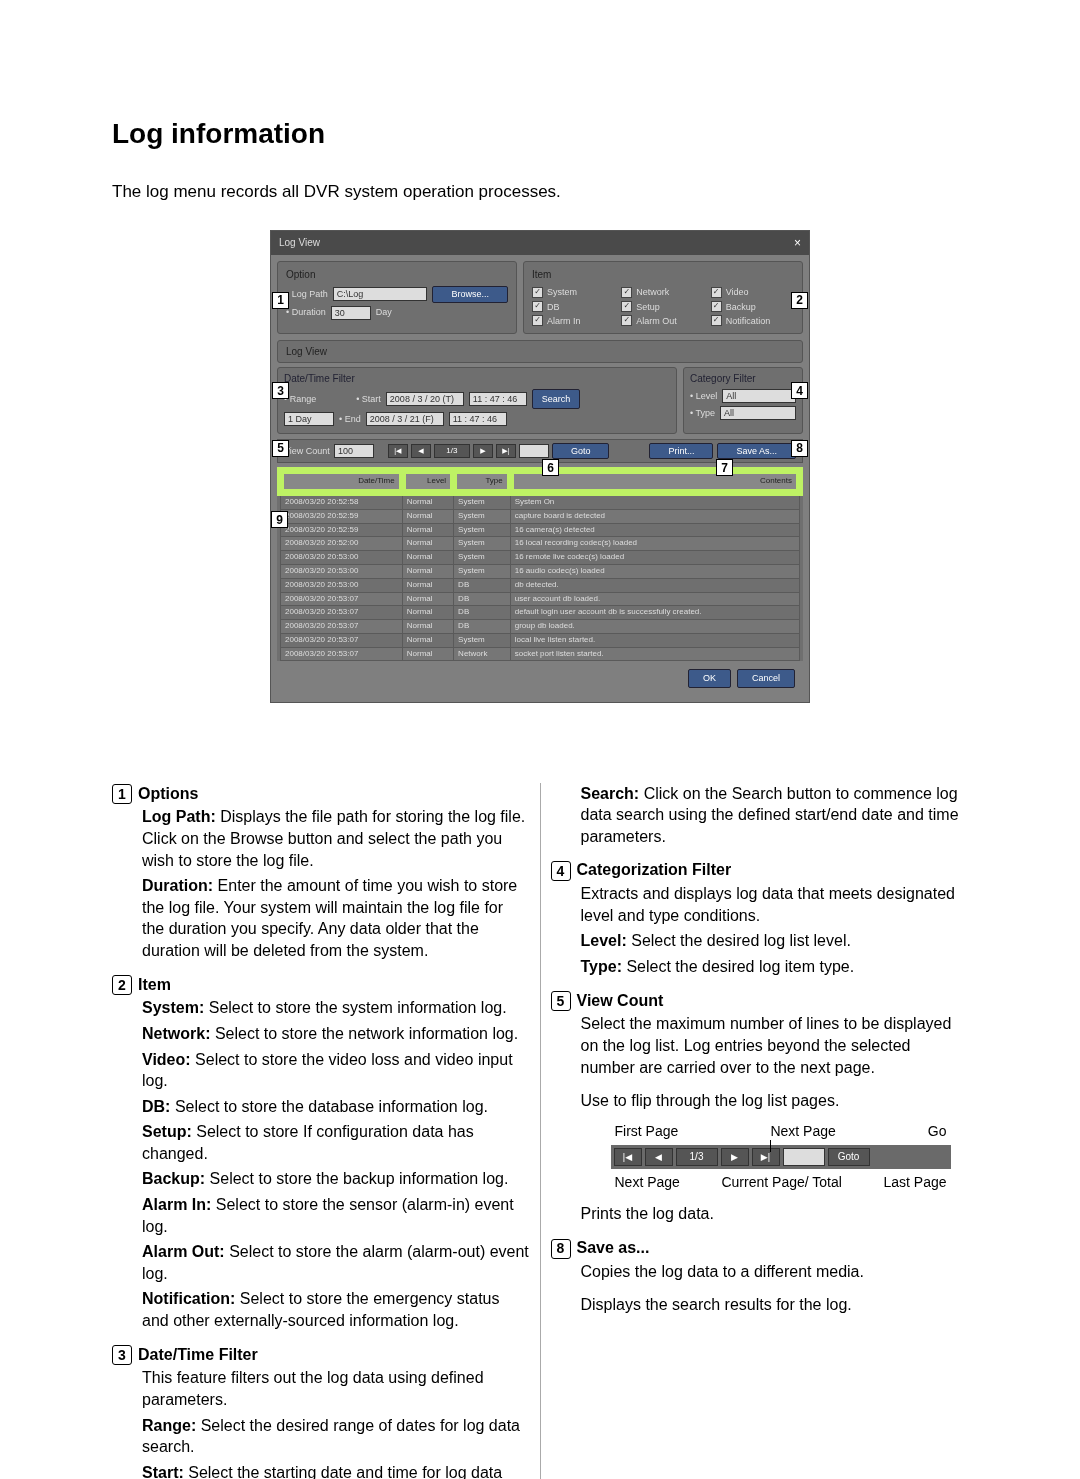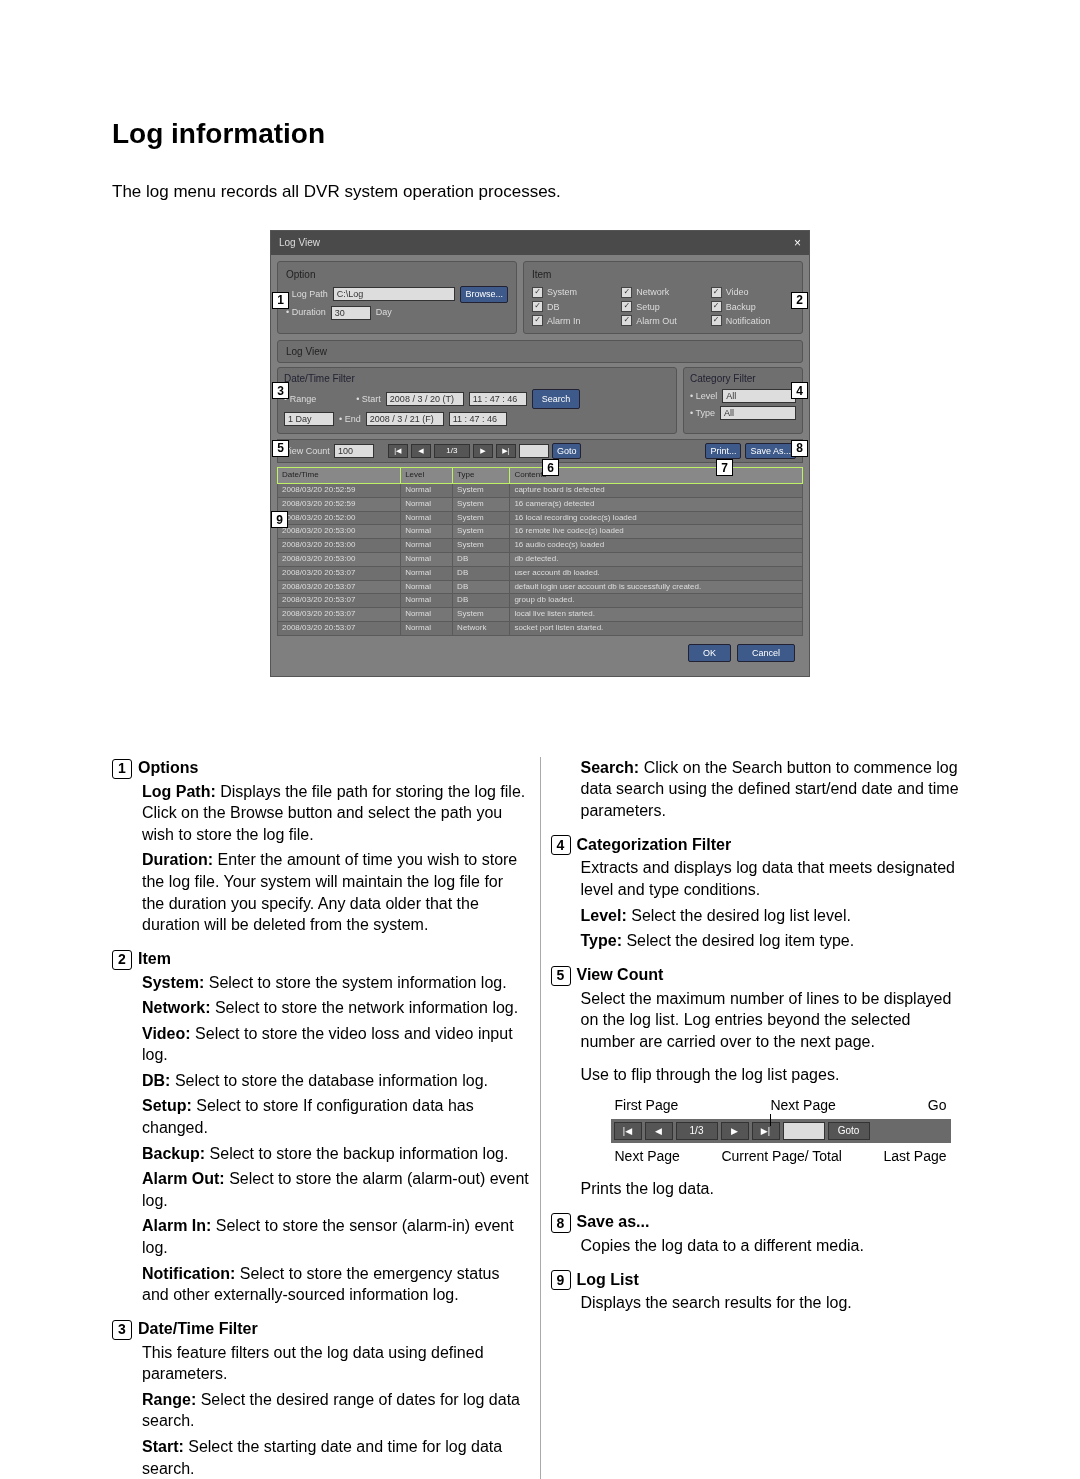--- a/index.html
+++ b/index.html
@@ -45,21 +45,21 @@
   .panel.item { flex: 1; position: relative; }
   .panel .hdr { font-size: 10px; color: #222; margin-bottom: 5px; }
   .row { display: flex; align-items: center; gap: 5px; margin: 3px 0; }
   .lbl { font-size: 9px; color: #ddd; }
   .field {
     flex: 1; height: 14px; background: #ddd; border: 1px solid #333;
     color: #333; font-size: 9px; padding: 0 3px;
   }
   .btn {
     background: #3d5a8a; color: #fff; border: 1px solid #223;
-    font-size: 9px; padding: 1px 4px; border-radius: 2px;
+    font-size: 9px; padding: 1px 18px; border-radius: 2px;
   }
   .cb { width: 11px; height: 11px; background: #ddd; border: 1px solid #444; display: inline-flex; align-items: center; justify-content: center; font-size: 8px; color: #333; }
   .item-grid { display: grid; grid-template-columns: repeat(3, 1fr); gap: 2px 6px; }
   .item-grid .cell { display: flex; align-items: center; gap: 4px; font-size: 9px; }
 
   .callout {
     position: absolute;
     width: 17px; height: 17px;
     border: 1.5px solid #000;
     background: #fff;
@@ -107,22 +107,22 @@
     width: 36px; height: 14px; background: #555; color: #fff; font-size: 8px;
     display: flex; align-items: center; justify-content: center; border: 1px solid #333;
   }
 
   .log-table-wrap { position: relative; margin-top: 4px; }
   .log-table {
     width: 100%; border-collapse: collapse; background: #6f6f6f;
     font-size: 8px;
   }
   .log-table th {
-    background: #888; color: #222; border: 1px solid #bef264;
-    padding: 2px 4px; text-align: left; font-weight: normal;
+    background: #888; color: #222; border: 7px solid #bef264;
+    padding: 2px 4px; text-align: right; font-weight: normal;
   }
   .log-table td {
     border: 1px solid #5a5a5a; padding: 1px 4px; color: #ddd;
   }
   .log-table tr:nth-child(even) td { background: #767676; }
   .c6 { left: 265px; top: -8px; }
   .c7 { right: 70px; top: -8px; }
   .c9 { left: -6px; top: 44px; }
 
   .okbar { display: flex; justify-content: flex-end; gap: 6px; padding: 8px; }
@@ -301,20 +301,26 @@
           <thead>
               <tr id="thead-row">
                 <th>Date/Time</th>
                 <th>Level</th>
                 <th>Type</th>
                 <th>Contents</th>
               </tr>
             </thead>
           <tbody id="tbody">
               <tr>
+                <td>2008/03/20 20:52:58</td>
+                <td>Normal</td>
+                <td>System</td>
+                <td>System On</td>
+              </tr>
+              <tr>
                 <td>2008/03/20 20:52:59</td>
                 <td>Normal</td>
                 <td>System</td>
                 <td>capture board is detected</td>
               </tr>
               <tr>
                 <td>2008/03/20 20:52:59</td>
                 <td>Normal</td>
                 <td>System</td>
                 <td>16 camera(s) detected</td>
@@ -393,22 +399,22 @@
       </div>
 
       <div class="block">
         <div class="heading"><span class="num">2</span><b>Item</b></div>
         <div class="sub"><b>System:</b> <span>Select to store the system information log.</span></div>
         <div class="sub"><b>Network:</b> <span>Select to store the network information log.</span></div>
         <div class="sub"><b>Video:</b> <span>Select to store the video loss and video input log.</span></div>
         <div class="sub"><b>DB:</b> <span>Select to store the database information log.</span></div>
         <div class="sub"><b>Setup:</b> <span>Select to store If configuration data has changed.</span></div>
         <div class="sub"><b>Backup:</b> <span>Select to store the backup information log.</span></div>
+        <div class="sub"><b>Alarm In:</b> <span>Select to store the sensor (alarm-in) event log.</span></div>
         <div class="sub"><b>Alarm Out:</b> <span>Select to store the alarm (alarm-out) event log.</span></div>
-        <div class="sub"><b>Alarm In:</b> <span>Select to store the sensor (alarm-in) event log.</span></div>
         <div class="sub"><b>Notification:</b> <span>Select to store the emergency status and other externally-sourced information log.</span></div>
       </div>
 
       <div class="block">
         <div class="heading"><span class="num">3</span><b>Date/Time Filter</b></div>
         <div class="sub">This feature filters out the log data using defined parameters.</div>
         <div class="sub"><b>Range:</b> <span>Select the desired range of dates for log data search.</span></div>
         <div class="sub"><b>Start:</b> <span>Select the starting date and time for log data search.</span></div>
 
       </div>
@@ -456,19 +462,18 @@
         </div>
       </div>
       <div class="block">
         <div class="sub">Prints the log data.</div>
       </div>
       <div class="block">
         <div class="heading"><span class="num">8</span><b>Save as...</b></div>
         <div class="sub">Copies the log data to a different media.</div>
       </div>
       <div class="block">
-        <div class="heading"><span class="num">9</span><b>Log List</b></div>
         <div class="sub">Displays the search results for the log.</div>
       </div>
     </div>
   </div>
 
 </div>
 
 </body></html>

